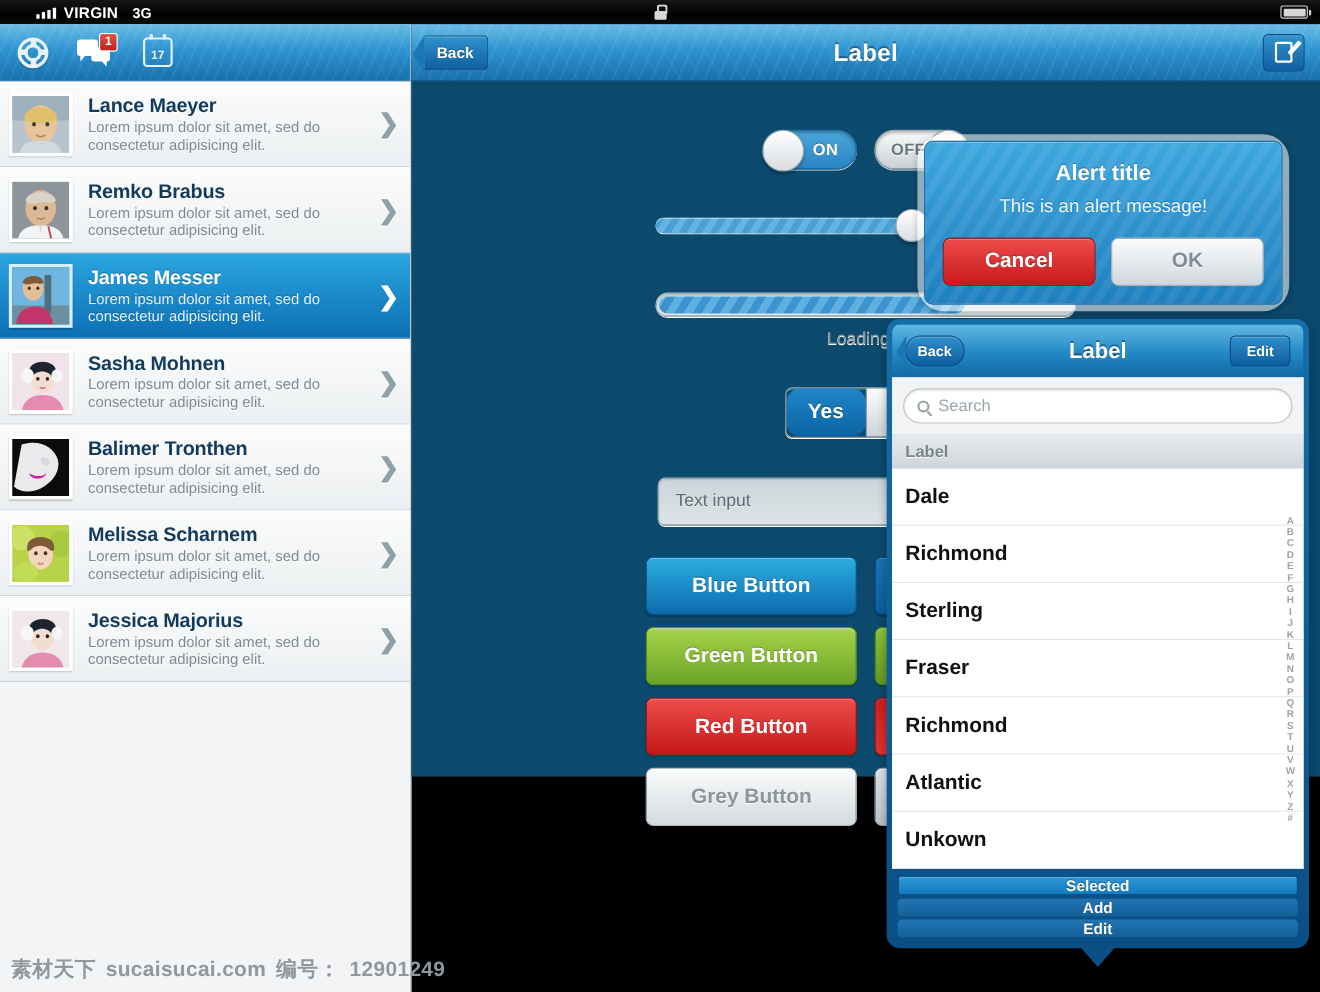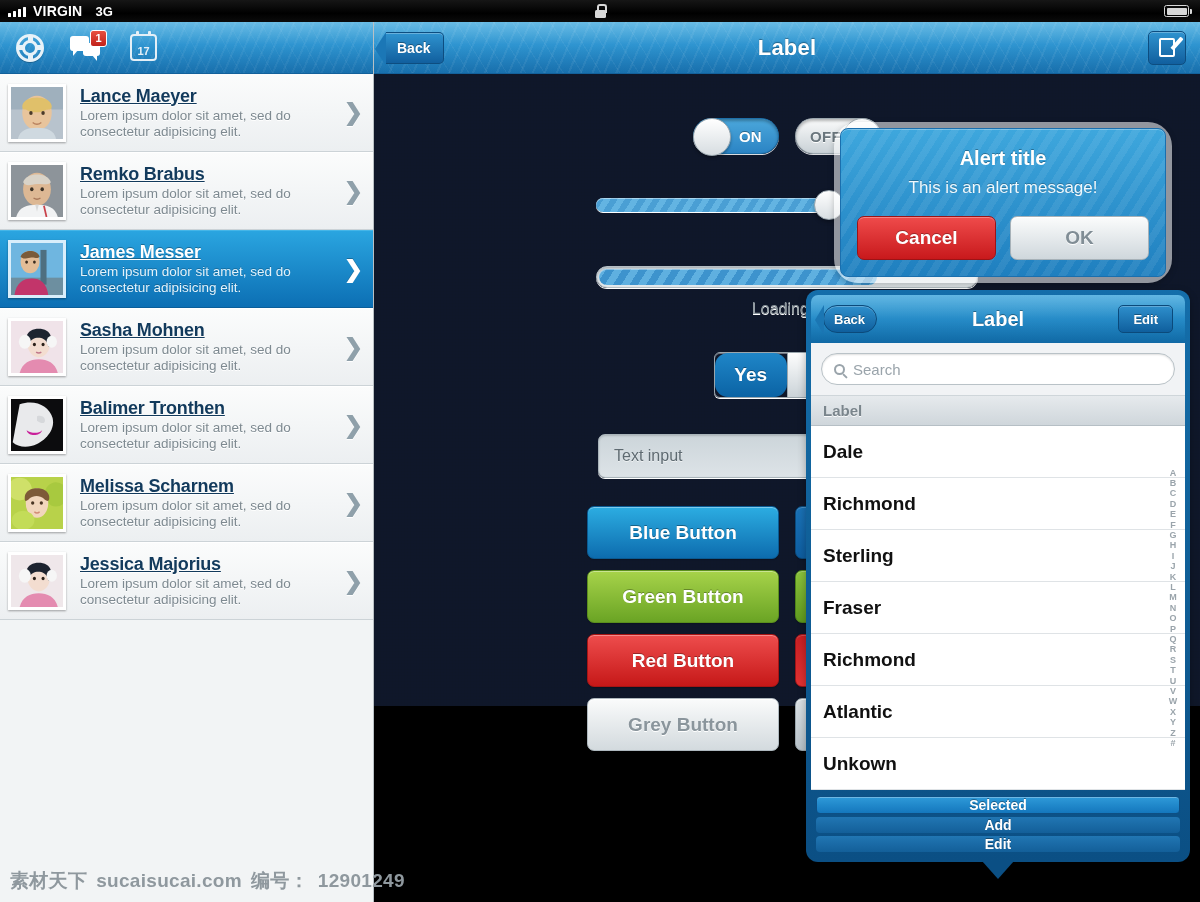--- a/index.html
+++ b/index.html
@@ -7,21 +7,21 @@
     width: 1200px; height: 902px;
     font-family: "Liberation Sans", sans-serif;
     overflow: hidden; background: #000;
   }
   #app { position: relative; width: 1200px; height: 902px; }
 
   
   .statusbar {
     position: absolute; top: 0; left: 0; width: 1200px; height: 22px;
     background: linear-gradient(#161616, #000 60%, #0b0b0b);
-    display: flex; align-items: center; color: #fff;
+    display: flex; align-items: center; color: #fff; padding-left: 25px;
   }
   .sb-left { display: flex; align-items: center; gap: 7px; padding-left: 8px; }
   .sig { display: flex; align-items: flex-end; gap: 2px; height: 11px; }
   .sig i { display: block; width: 3px; background: #fff; border-radius: .5px; }
   .sig i:nth-child(1){height:4px}.sig i:nth-child(2){height:6px}
   .sig i:nth-child(3){height:8px}.sig i:nth-child(4){height:10px}
   .carrier { font-size: 14px; font-weight: bold; letter-spacing: .2px; }
   .net { font-size: 13px; font-weight: bold; margin-left: 6px; }
   .sb-center { position:absolute; left:0; right:0; display:flex; justify-content:center; }
   .lock { width: 11px; height: 14px; position: relative; }
@@ -105,35 +105,35 @@
     border-bottom: 1px solid #0a5e9a; border-top-color: #46b6e8;
   }
   .avatar {
     width: 58px; height: 58px; flex: 0 0 58px; border: 3px solid #fff;
     box-shadow: 0 1px 2px rgba(0,0,0,.35); overflow: hidden; position: relative;
   }
   .contact.selected .avatar { border-color: #d9eefb; }
   .av-img { position: absolute; inset: 0; }
   .c-text { flex: 1; padding-left: 14px; min-width: 0; }
   .c-name { font-size: 18px; font-weight: bold; color: #123a5c; letter-spacing: -.2px;
-    text-shadow: 0 1px 0 rgba(255,255,255,.9); margin-bottom: 1px; text-decoration: underline; }
+    text-shadow: 0 1px 0 rgba(255,255,255,.9); margin-bottom: 1px; }
   .contact.selected .c-name { color: #fff; text-shadow: 0 -1px 0 rgba(0,0,0,.3); }
   .c-sub { font-size: 13.5px; color: #7e8a91; line-height: 16px; text-shadow: 0 1px 0 #fff; }
   .contact.selected .c-sub { color: #e2f2fb; text-shadow: 0 -1px 0 rgba(0,0,0,.22); }
   .chev { flex: 0 0 18px; color: #8fa0aa; font-size: 23px; font-weight: bold; line-height: 1;
     text-shadow: 0 1px 0 #fff; }
   .contact.selected .chev { color: #fff; text-shadow: 0 -1px 0 rgba(0,0,0,.25); }
   .sb-footer { padding-top: 30px; text-align: center; }
   .sb-link { font-size: 16px; font-weight: bold; color: #184a72; text-shadow: 0 1px 0 #fff;
     text-decoration: none; }
 
   
   .main {
     position: absolute; top: 22px; left: 374px; width: 826px; height: 684px;
-    background: #0f172a;
+    background: #0c4a6e;
   }
   .main::before {
     content:""; position:absolute; inset:0;
     background:
       repeating-linear-gradient(0deg, rgba(0,0,0,.020) 0 1px, rgba(255,255,255,0) 1px 3px),
       repeating-linear-gradient(90deg, rgba(0,0,0,.020) 0 1px, rgba(255,255,255,0) 1px 3px);
     pointer-events:none;
   }
   .topbar {
     position: relative; height: 52px;

